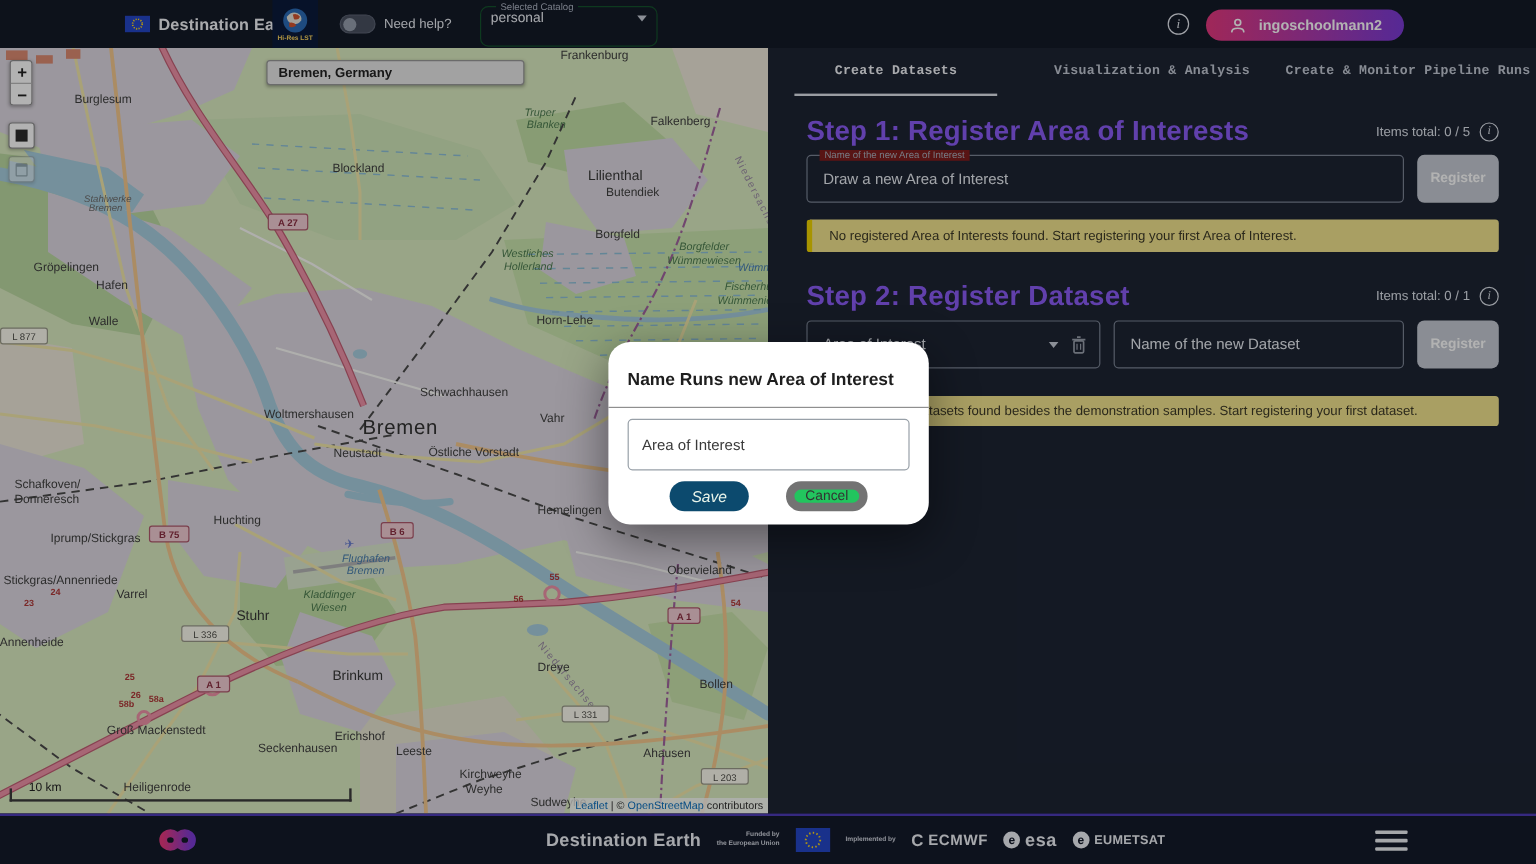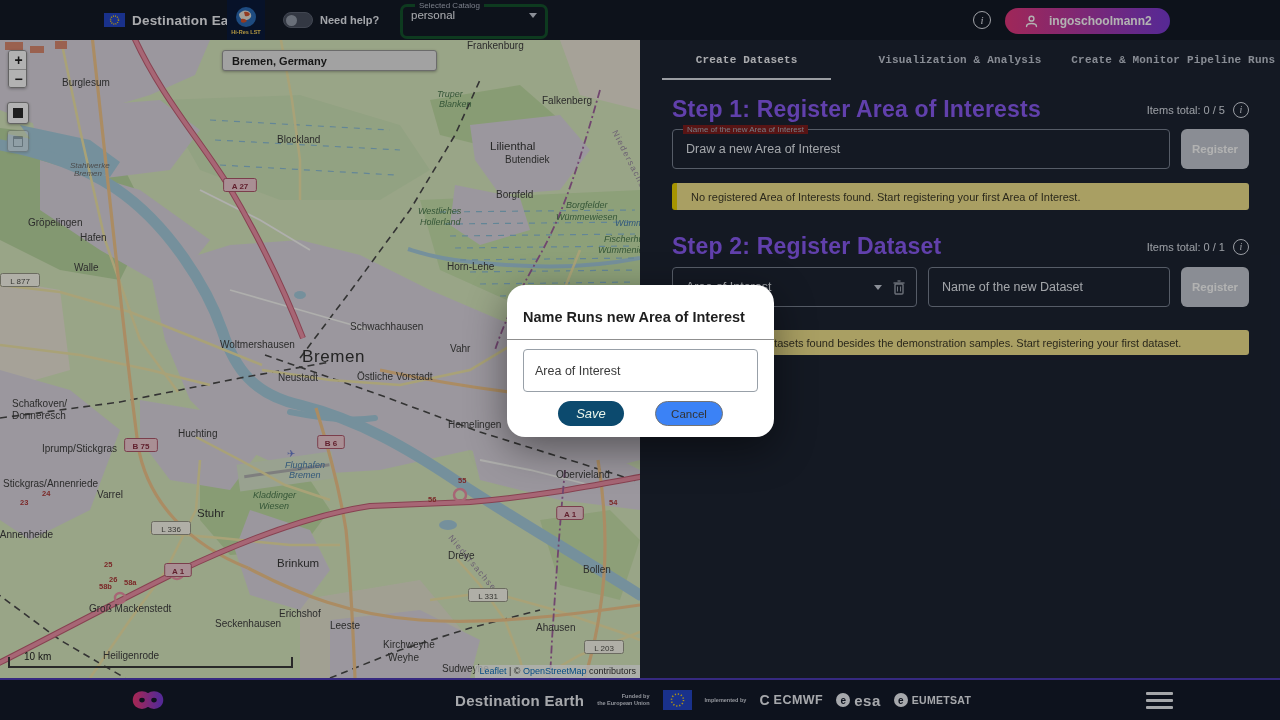--- a/index.html
+++ b/index.html
@@ -8,22 +8,22 @@
   #screen { position:relative; width:1280px; height:720px; background:#1d2433; overflow:hidden; }
 
   
   #topbar { position:absolute; left:0; top:0; width:1280px; height:40px; background:#141a28; z-index:10; }
   .brand { position:absolute; left:104px; top:0; height:40px; display:flex; align-items:center; gap:7px; }
   .brand-name { color:#f2f4f8; font-size:13.5px; font-weight:bold; letter-spacing:.2px; }
   .lst-tile { position:absolute; left:227px; top:0; width:38px; height:40px; background:#0b1b3c; display:flex; flex-direction:column; align-items:center; justify-content:center; cursor:pointer; }
   .lst-label { font-size:5.5px; color:#ffd75e; font-weight:bold; margin-top:1px; }
   .toggle { position:absolute; left:283px; top:12px; width:30px; height:16px; border-radius:9px; background:#4a5160; border:1px solid #5d6575; cursor:pointer; }
   .toggle .knob { position:absolute; left:2px; top:1.5px; width:11px; height:11px; border-radius:50%; background:#97a0ae; }
-  .help-label { position:absolute; left:320px; top:0; height:40px; display:flex; align-items:center; color:#e8ecf2; font-size:11px;font-weight:bold; }
-  .catalog { position:absolute; left:400px; top:1px; width:148px; height:38px; border:3px solid #14532d; border-radius:7px; padding:0 8px; }
+  .help-label { position:absolute; left:320px; top:0; height:40px; display:flex; align-items:center; color:#e8ecf2; font-size:11px; }
+  .catalog { position:absolute; left:400px; top:1px; width:148px; height:38px; border:1px solid #14532d; border-radius:7px; padding:0 8px; }
   .catalog legend { font-size:8px; color:#aeb6c4; padding:0 4px; margin-left:4px; }
   .catalog-row { display:flex; align-items:center; justify-content:space-between; margin-top:-1px; cursor:pointer; }
   .catalog-value { color:#f0f3f8; font-size:11.5px; }
   .caret { width:0; height:0; border-left:4px solid transparent; border-right:4px solid transparent; border-top:5px solid #c7cdd8; }
   .info-circle { width:18px; height:18px; border-radius:50%; border:1.5px solid #e6eaf1; color:#e6eaf1; display:flex; align-items:center; justify-content:center; font-family:"Liberation Serif",serif; font-size:11px; font-style:italic; }
   #topbar-info { position:absolute; left:973px; top:11px; cursor:pointer; }
   .user-pill { position:absolute; left:1005px; top:8px; height:26px; padding:0 18px; border-radius:13px; background:linear-gradient(90deg,#e5397f,#7b3bd6); display:flex; align-items:center; gap:9px; cursor:pointer; }
   .user-name { color:#fff; font-size:12px; font-weight:bold; }
 
   
@@ -99,21 +99,21 @@
 
   
   #backdrop { position:absolute; inset:0; background:rgba(0,0,0,.30); z-index:40; }
   #modal { position:absolute; left:507px; top:285px; width:267px; height:152px; background:#fff; border-radius:18px; z-index:50; box-shadow:0 12px 40px rgba(0,0,0,.45); }
   .modal-title { position:absolute; left:16px; top:24px; font-size:14.5px; font-weight:bold; color:#1e1e1e; }
   .modal-divider { position:absolute; left:0; top:54px; width:267px; height:1px; background:#8f8f8f; }
   .modal-input { position:absolute; left:16px; top:64px; width:235px; height:43px; border:1px solid #98a0a8; border-radius:4px; }
   .modal-input input { width:100%; height:100%; border:none; outline:none; background:transparent; color:#3a3a3a; font-size:12.5px; padding:0 11px; font-family:"Liberation Sans",sans-serif; }
   .modal-btns { position:absolute; left:0; top:116px; width:267px; display:flex; justify-content:center; gap:31px; }
   .btn-save { width:66px; height:25px; border:none; border-radius:13px; background:#0c4a6e; color:#e9f4ea; font-size:13px; font-family:"Liberation Sans",sans-serif; cursor:pointer;font-style:italic; }
-  .btn-cancel { width:68px; height:25px; border:1px solid #737373; border-radius:13px; background:#3b82f6; color:#333; font-size:11.5px; font-family:"Liberation Sans",sans-serif; cursor:pointer; }
+  .btn-cancel { width:68px; height:25px; border:7px solid #737373; border-radius:13px; background:#22c55e; color:#333; font-size:11.5px; font-family:"Liberation Sans",sans-serif; cursor:pointer; }
 </style>
 </head>
 <body>
 
 <div id="screen">
 
   <header id="topbar">
     <div class="brand">
       <svg width="21" height="14">
         <rect width="21" height="14" fill="#2547c8"></rect>

